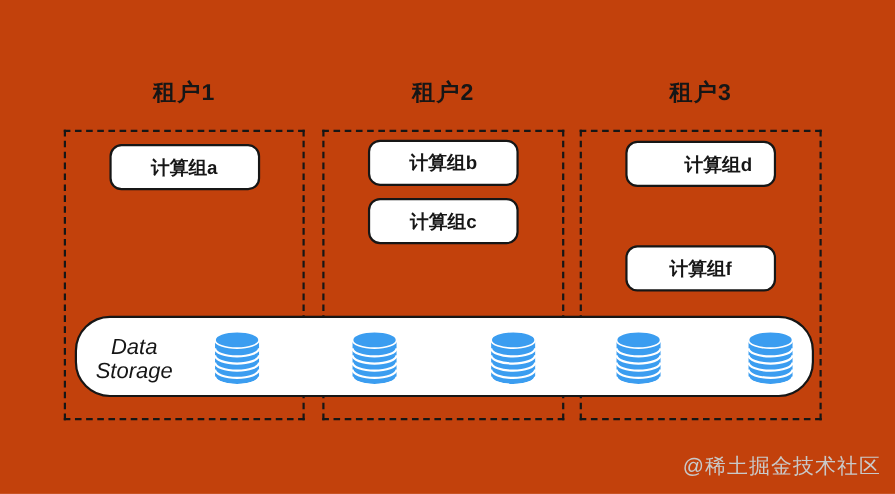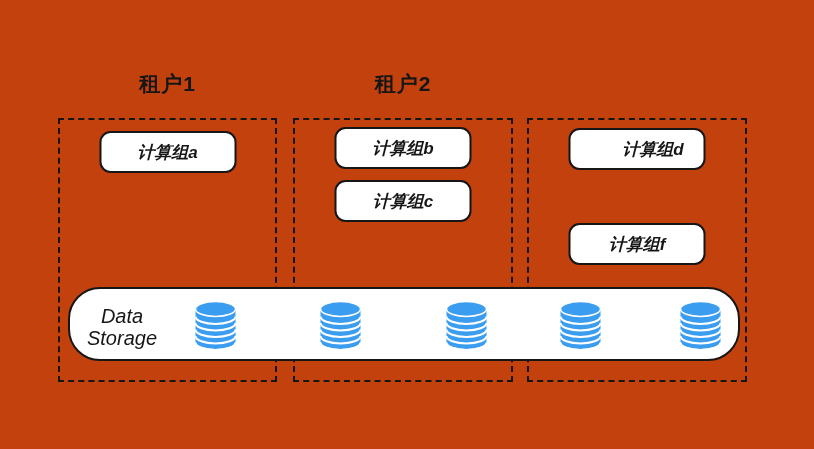--- a/index.html
+++ b/index.html
@@ -24,21 +24,20 @@
     z-index: 2;
   }
   .tenant-box {
     position: absolute;
     top: 118px;
     height: 264px;
     border: 2px dashed #161616;
     box-sizing: border-box;
     background: transparent;
     z-index: 1;
-    font-style: italic;
   }
   .compute-box {
     position: absolute;
     left: 50%;
     transform: translateX(-50%);
     width: 137px;
     height: 42px;
     background: #ffffff;
     border: 2.5px solid #161616;
     border-radius: 11px;
@@ -91,20 +90,21 @@
     z-index: 2;
   }
 </style>
 </head>
 <body>
 
 <div class="canvas">
 
   <div class="tenant-title" style="left:58px; width:219px;">租户1</div>
   <div class="tenant-title" style="left:293px; width:220px;">租户2</div>
+  <div class="tenant-title" style="left:527px; width:220px;">租户3</div>
 
   <div class="tenant-box" style="left:58px; width:219px;">
     <div class="compute-box" style="top:11px;">计算组a</div>
   </div>
 
   <div class="tenant-box" style="left:293px; width:220px;">
     <div class="compute-box" style="top:7px;border-radius:11px;">计算组b</div>
     <div class="compute-box" style="top:60px;">计算组c</div>
   </div>
 
@@ -169,14 +169,15 @@
     <g stroke="#ffffff" stroke-width="2" fill="none">
       <path d="M2.5 16.5 a20 7.5 0 0 0 40 0"></path>
       <path d="M2.5 23 a20 7.5 0 0 0 40 0"></path>
       <path d="M2.5 29.5 a20 7.5 0 0 0 40 0"></path>
       <path d="M2.5 36 a20 7.5 0 0 0 40 0"></path>
       <path d="M2.5 42.5 a20 7.5 0 0 0 40 0"></path>
     </g>
     <ellipse cx="22.5" cy="9" rx="20" ry="7.5" fill="#3b9df0" stroke="#ffffff" stroke-width="1.5"></ellipse>
   </svg>
 
+  <div class="watermark">@稀土掘金技术社区</div>
 
 </div>
 
 </body></html>

